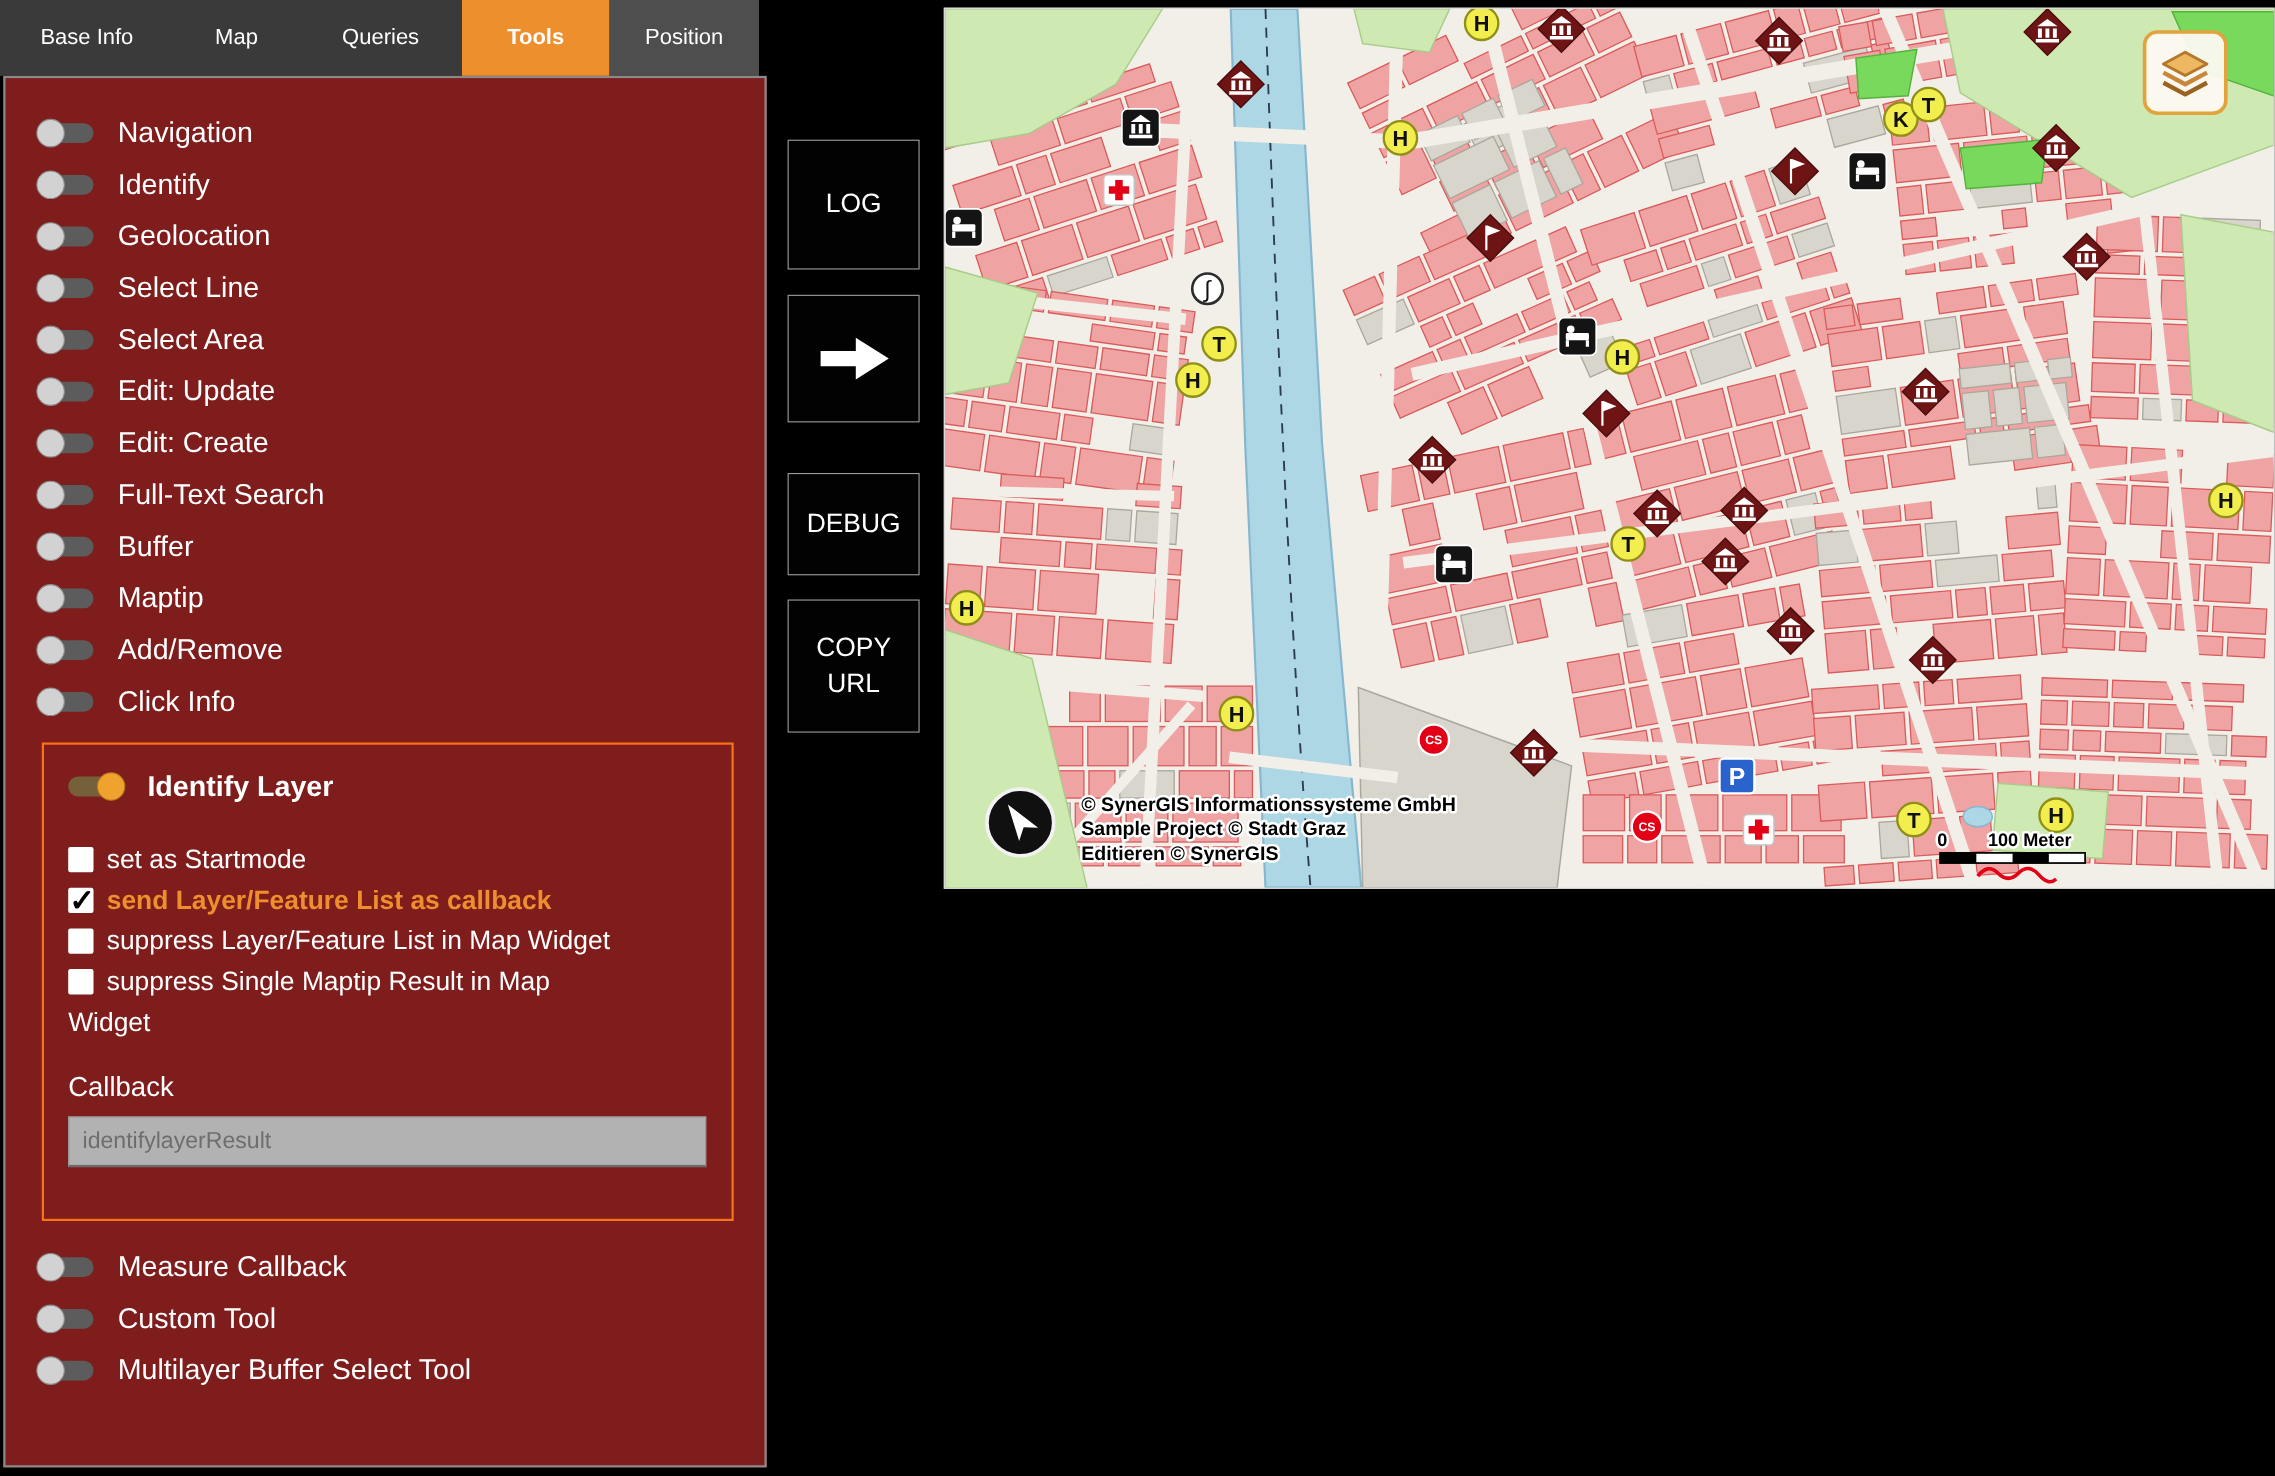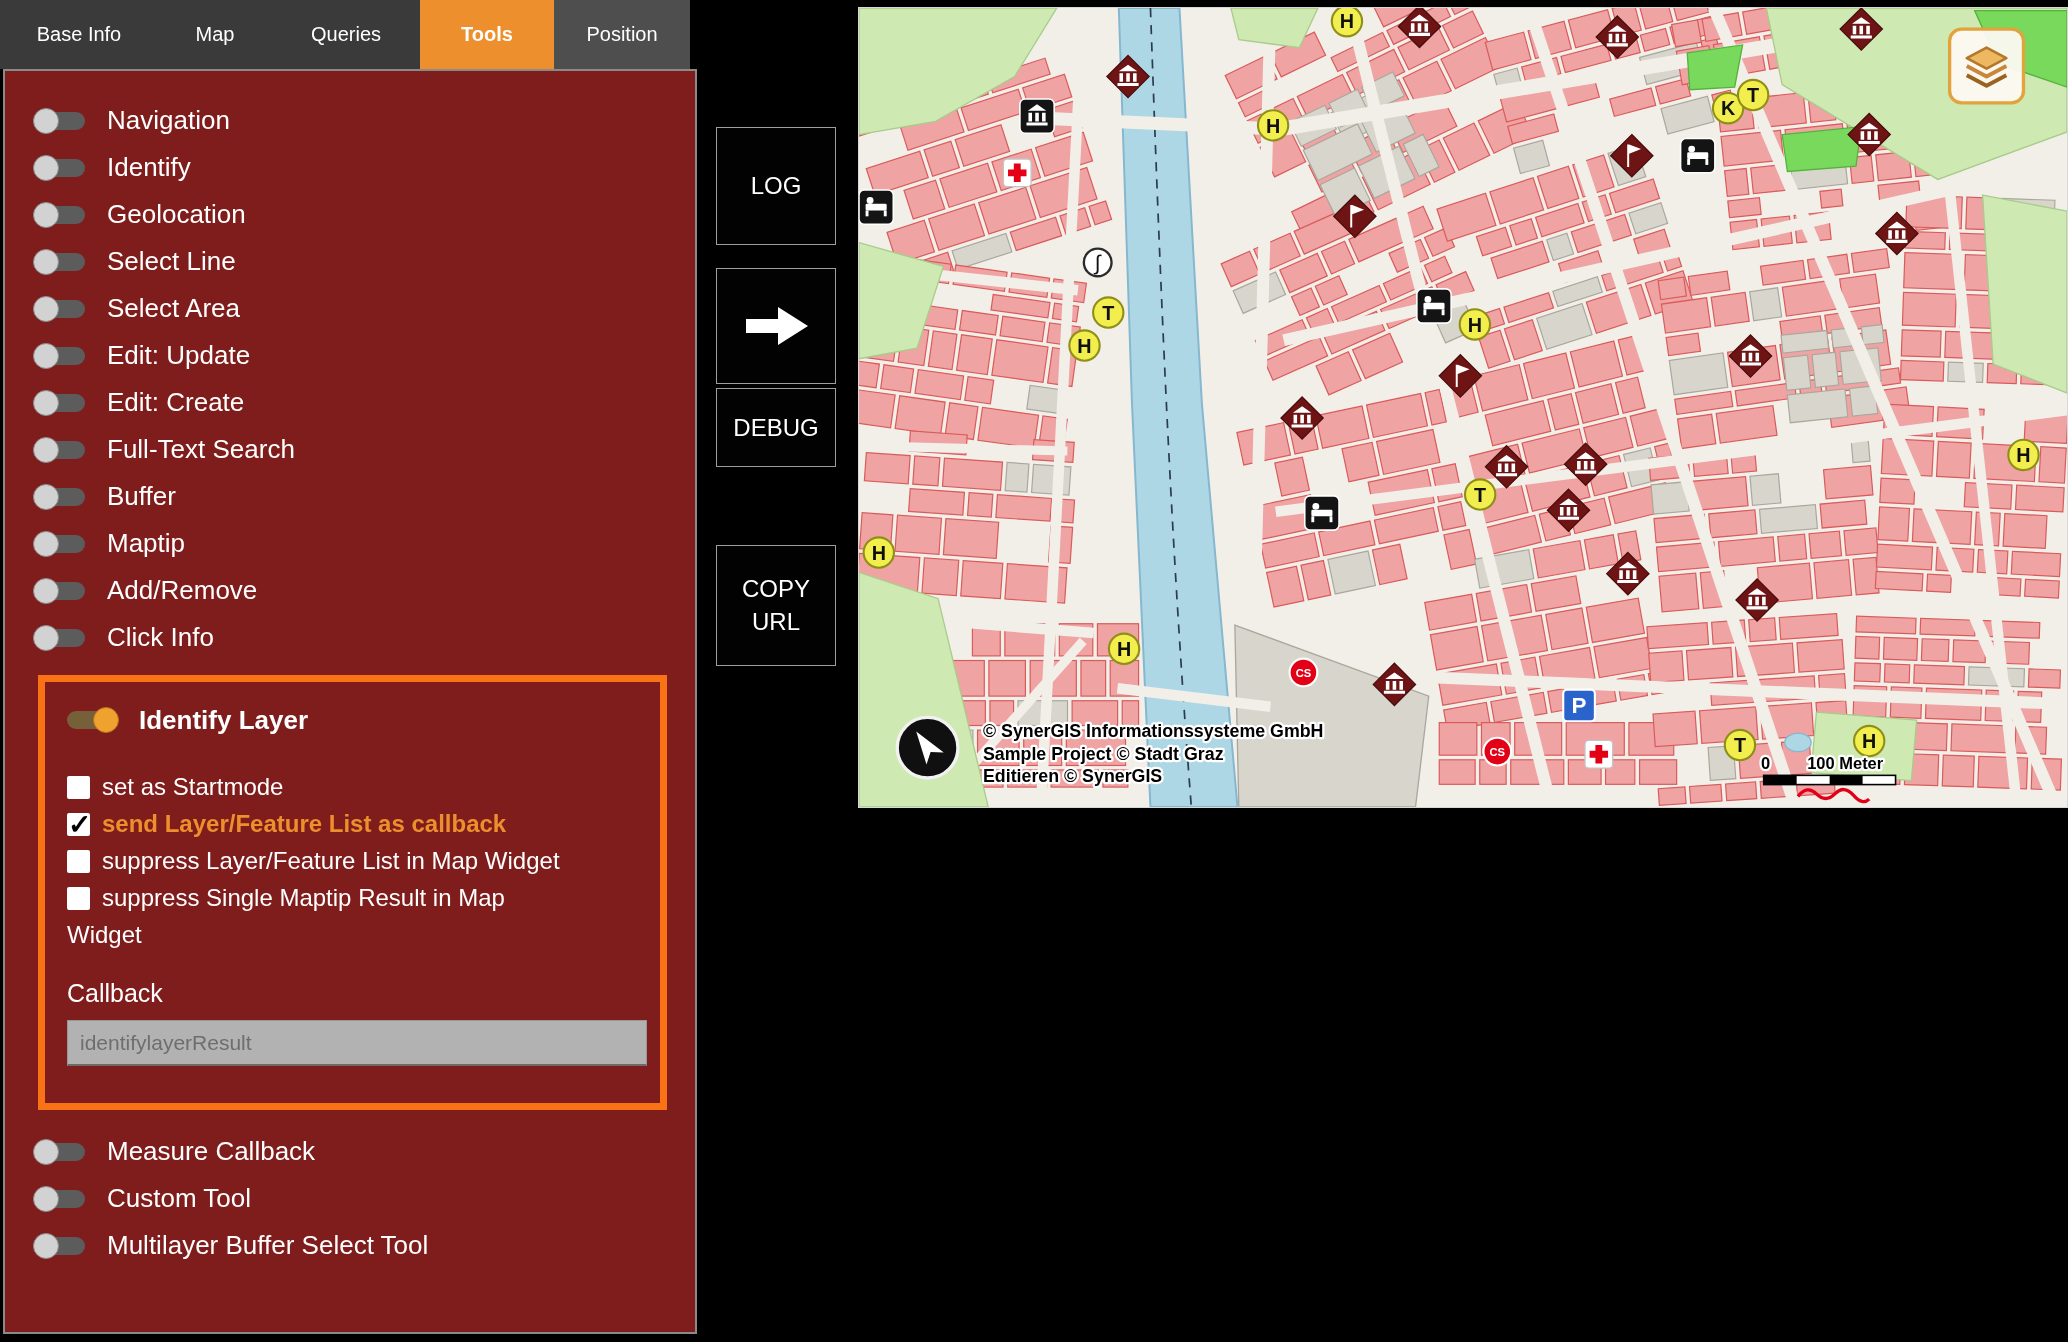--- a/index.html
+++ b/index.html
@@ -16,38 +16,38 @@
     border:2px solid #8a8a8a;box-sizing:border-box}
   .toggles-top{position:absolute;left:0;top:26px;right:0}
   .toggles-bottom{position:absolute;left:0;top:1057px;right:0}
   .toggle-row{display:flex;align-items:center;height:47px;padding-left:30px}
   .tlabel{margin-left:22px;font-size:26px}
   .switch{width:50px;height:18px;border-radius:9px;background:#5c5c5c;position:relative;display:inline-block;flex:none}
   .knob{position:absolute;top:-4px;left:-2px;width:26px;height:26px;border-radius:50%;background:#d2d2d2;border:1px solid #8a8a8a;box-sizing:border-box}
   .switch.on{background:#76603a}
   .switch.on .knob{left:auto;right:-2px;background:#f0a22e;border-color:#b5711c}
   
-  .identify-box{position:absolute;left:33px;top:604px;width:629px;height:435px;border:7px solid #f97316;box-sizing:border-box;padding:18px 0 0 22px}
+  .identify-box{position:absolute;left:33px;top:604px;width:629px;height:435px;border:2px solid #f97316;box-sizing:border-box;padding:18px 0 0 22px}
   .id-header{display:flex;align-items:center;height:40px}
   .id-title{margin-left:22px;font-size:26px;font-weight:bold}
   .options{margin-top:28px}
   .opt{font-size:24px;line-height:37px;color:#fff;width:560px}
   .opt.narrow{width:505px}
   .cb{display:inline-block;width:23px;height:23px;background:#fff;border-radius:2px;margin-right:12px;vertical-align:-4px;position:relative}
   .cb.checked::after{content:"\2713";position:absolute;left:1px;top:-7px;font-size:28px;font-weight:bold;color:#000}
   .olabel.hl{color:#ee8f2d;font-weight:bold}
   .cb-label{margin-top:26px;font-size:25px}
   .cb-input{display:block;margin-top:12px;width:580px;height:46px;background:#b2b2b2;border:1px solid #979797;border-bottom:2px solid #6a6a6a;font-size:21px;color:#222;padding:14px 12px;box-sizing:border-box;font-family:"Liberation Sans",sans-serif}
   .cb-input::placeholder{color:#6e6e6e;opacity:1}
   
   .btn{position:absolute;left:716px;width:120px;background:#020202;border:1px solid #9e9e9e;color:#fff;
     display:flex;align-items:center;justify-content:center;text-align:center;font-size:24px;box-sizing:border-box;cursor:pointer;padding:0 20px}
   .btn-log{top:127px;height:118px}
   .btn-arrow{top:268px;height:116px}
-  .btn-debug{top:388px;height:79px}
+  .btn-debug{top:430px;height:93px}
   .btn-copy{top:545px;height:121px;line-height:1.35}
   
   .map{position:absolute;left:858px;top:7px;width:1208px;height:799px;background:#f2efe9;border:1px solid #d8d8d8;box-sizing:content-box}
   .map svg{display:block;width:100%;height:100%}
 </style>
 </head>
 <body>
 
 <div class="tabbar">
     <div class="tab" style="width: 158px;">Base Info</div>

